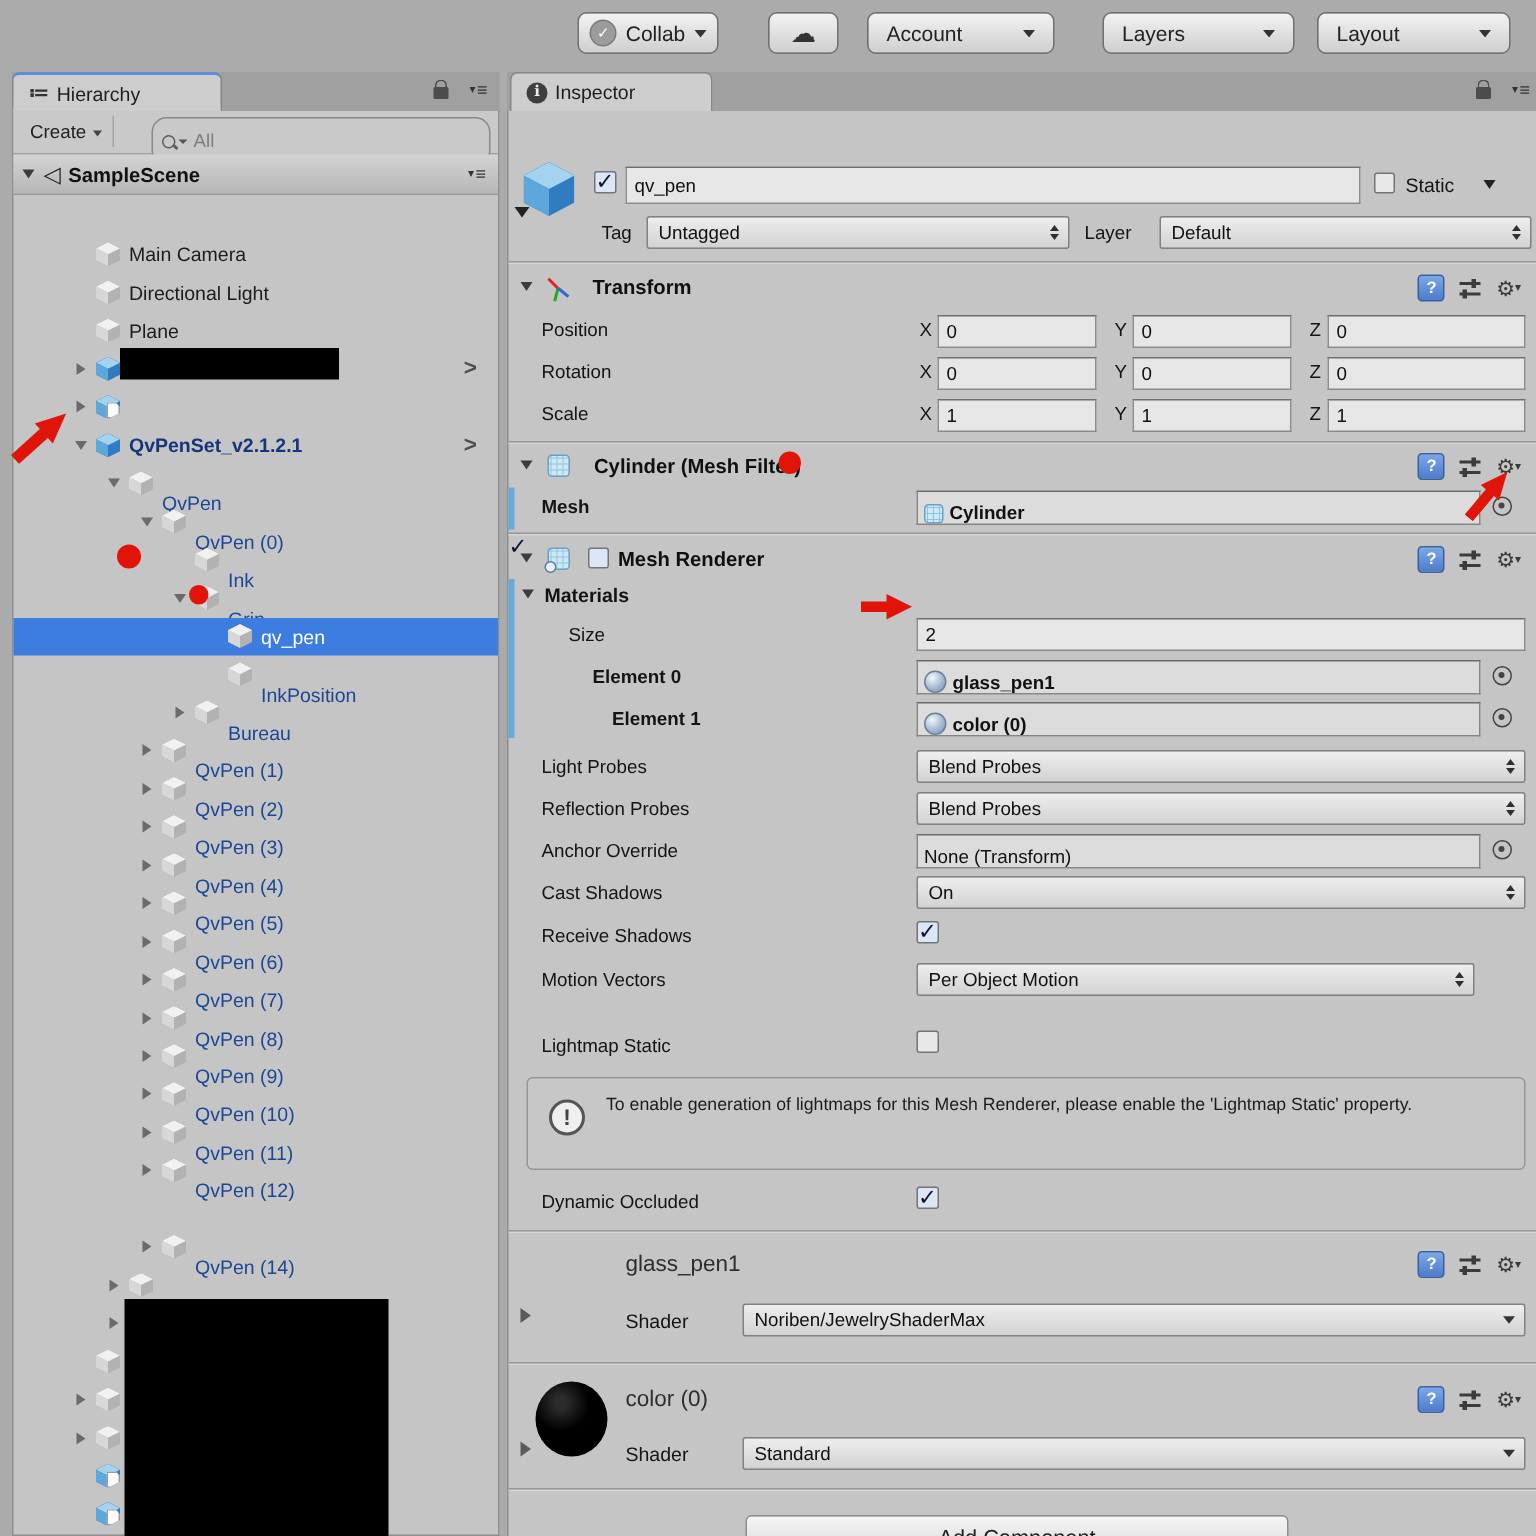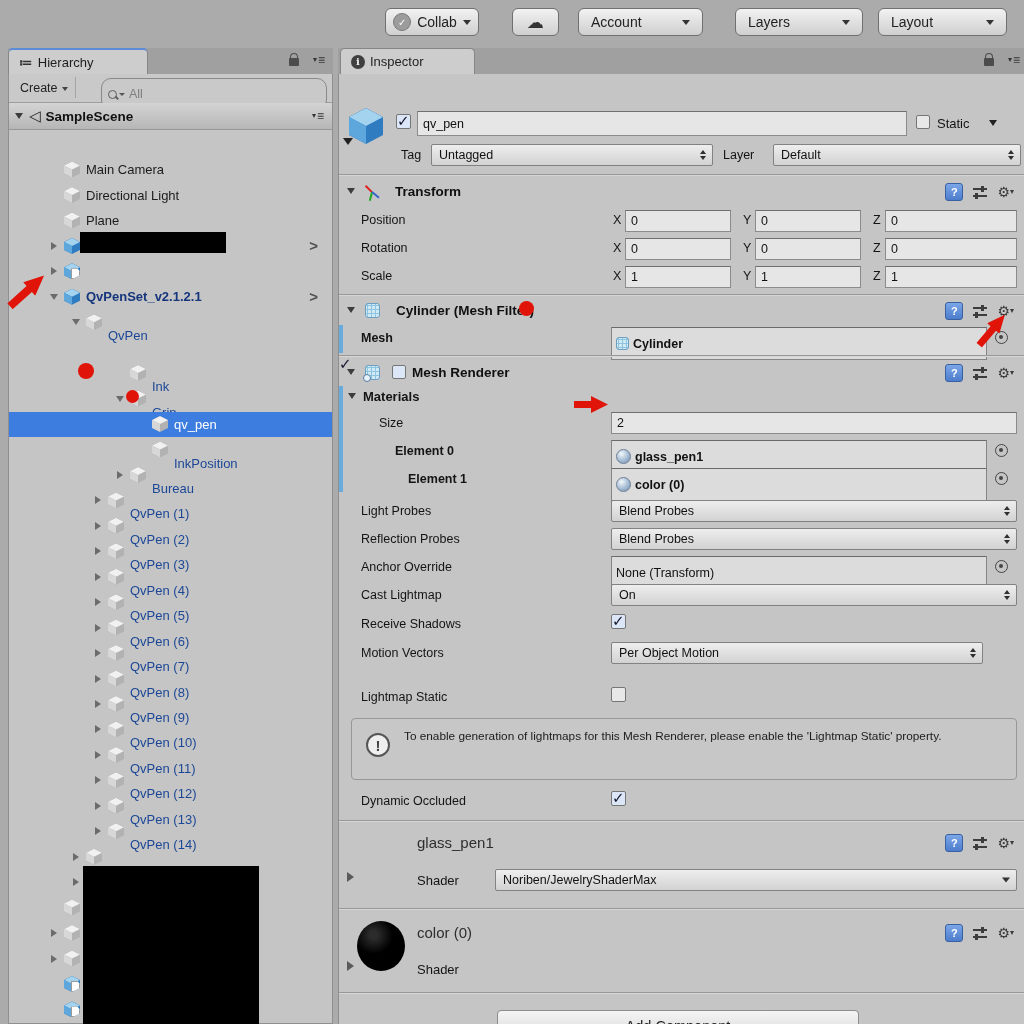--- a/index.html
+++ b/index.html
@@ -76,22 +76,22 @@
          color:#fff;font-size:11px;font-weight:bold;display:flex;align-items:center;justify-content:center;}
   .ipreset{width:16px;height:14px;position:relative;}
   .ipreset::before{content:"";position:absolute;left:1px;right:1px;top:3px;height:2px;background:#3c3c3c;box-shadow:0 7px 0 #3c3c3c;}
   .ipreset::after{content:"";position:absolute;top:1px;left:9px;width:3px;height:6px;background:#3c3c3c;box-shadow:-6px 7px 0 #3c3c3c;}
   .igear{font-size:14px;color:#3a3a3a;line-height:1;}
   .igear::after{content:"▾";font-size:8px;color:#3a3a3a;vertical-align:3px;}
   .ilab{position:absolute;font-size:12.5px;color:#141414;white-space:nowrap;}
   .ilab.b{font-weight:bold;}
   .tfield{position:absolute;height:22px;background:#e6e6e6;border:1px solid #8b8b8b;border-top-color:#6f6f6f;
           box-sizing:border-box;display:flex;align-items:center;padding:0 5px;font-size:12.5px;color:#111;}
-  .ofield{position:absolute;height:33px;background:#dcdcdc;border:1px solid #858585;border-top-color:#6a6a6a;
-          box-sizing:border-box;display:flex;align-items:center;gap:4px;padding:0 4px;font-size:12.5px;color:#111;}
+  .ofield{position:absolute;height:23px;background:#dcdcdc;border:1px solid #858585;border-top-color:#6a6a6a;
+          box-sizing:border-box;display:flex;align-items:flex-end;gap:4px;padding:0 4px;font-size:12.5px;color:#111;}
   .ofield .bold{font-weight:bold;}
   .dd{position:absolute;height:22px;background:linear-gradient(#eeeeee,#d2d2d2);border:1px solid #828282;border-radius:2px;
       box-sizing:border-box;display:flex;align-items:center;padding:0 7px;font-size:12.5px;color:#111;}
   .darr{position:absolute;right:6px;top:50%;transform:translateY(-50%);display:flex;flex-direction:column;gap:2px;}
   .darr::before{content:"";width:0;height:0;border-left:3.5px solid transparent;border-right:3.5px solid transparent;border-bottom:4px solid #2f2f2f;}
   .darr::after{content:"";width:0;height:0;border-left:3.5px solid transparent;border-right:3.5px solid transparent;border-top:4px solid #2f2f2f;}
   .sarr{position:absolute;right:6px;top:50%;transform:translateY(-50%);width:0;height:0;
         border-left:4px solid transparent;border-right:4px solid transparent;border-top:5px solid #333;}
   .picker{position:absolute;width:13px;height:13px;border:1.5px solid #444;border-radius:50%;box-sizing:border-box;}
   .picker::after{content:"";position:absolute;left:3px;top:3px;width:4px;height:4px;border-radius:50%;background:#444;}
@@ -217,20 +217,26 @@
           <span class="cube cb"></span>
           <span class="l lbb">QvPenSet_v2.1.2.1</span>
           <span class="pfx">&gt;</span>
         </div>
       <div class="r" style="top:180.7px">
           <span class="sp" style="width:56px"></span>
           <span class="a ae"></span>
           <span class="cube"></span>
           <span class="l lb">QvPen</span>
         </div>
+      <div class="r" style="top:206.2px">
+          <span class="sp" style="width:78px"></span>
+          <span class="a ae"></span>
+          <span class="cube"></span>
+          <span class="l lb">QvPen (0)</span>
+        </div>
       <div class="r" style="top:231.6px">
           <span class="sp" style="width:100px"></span>
           <span class="a"></span>
           <span class="cube"></span>
           <span class="l lb">Ink</span>
         </div>
       <div class="r" style="top:257.1px">
           <span class="sp" style="width:100px"></span>
           <span class="a ae"></span>
           <span class="cube"></span>
@@ -318,26 +324,20 @@
           <span class="sp" style="width:78px"></span>
           <span class="a ac"></span>
           <span class="cube"></span>
           <span class="l lb">QvPen (11)</span>
         </div>
       <div class="r" style="top:638.8px">
           <span class="sp" style="width:78px"></span>
           <span class="a ac"></span>
           <span class="cube"></span>
           <span class="l lb">QvPen (12)</span>
-        </div>
-      <div class="r" style="top:664.3px">
-          <span class="sp" style="width:78px"></span>
-          <span class="a ac"></span>
-          <span class="cube"></span>
-          <span class="l lb">QvPen (13)</span>
         </div>
       <div class="r" style="top:689.7px">
           <span class="sp" style="width:78px"></span>
           <span class="a ac"></span>
           <span class="cube"></span>
           <span class="l lb">QvPen (14)</span>
         </div>
       <div class="r" style="top:715.2px">
           <span class="sp" style="width:56px"></span>
           <span class="a ac"></span>
@@ -543,21 +543,21 @@
     <span class="ilab" style="left:22px;top:458px;">Reflection Probes</span>
     <div class="dd" style="left:272px;top:454px;width:406px;">
       <span>Blend Probes</span>
         <span class="darr"></span>
     </div>
     <span class="ilab" style="left:22px;top:486px;">Anchor Override</span>
     <div class="ofield" style="left:272px;top:482px;width:376px;">
       <span>None (Transform)</span>
     </div>
     <span class="picker" style="left:656px;top:486px;"></span>
-    <span class="ilab" style="left:22px;top:514px;">Cast Lightmap</span>
+    <span class="ilab" style="left:22px;top:514px;">Cast Shadows</span>
     <div class="dd" style="left:272px;top:510px;width:406px;">
       <span>On</span>
         <span class="darr"></span>
     </div>
     <span class="ilab" style="left:22px;top:543px;">Receive Shadows</span>
     <span class="cbx on" style="left:272px;top:540px;"></span>
     <span class="ilab" style="left:22px;top:572px;">Motion Vectors</span>
     <div class="dd" style="left:272px;top:568px;width:372px;">
       <span>Per Object Motion</span>
         <span class="darr"></span>
@@ -590,20 +590,24 @@
 
     <span class="blacksphere" style="left:18px;top:847px;"></span>
     <span class="mtitle" style="left:78px;top:850px;">color (0)</span>
     <span class="hicons" style="top:850px;">
         <span class="ihelp">?</span>
         <span class="ipreset"></span>
         <span class="igear">⚙</span>
       </span>
     <span class="mfold" style="left:8px;top:887px;"></span>
     <span class="ilab" style="left:78px;top:888px;font-size:13px;">Shader</span>
+    <div class="dd" style="left:156px;top:884px;width:522px;">
+      <span>Standard</span>
+        <span class="sarr"></span>
+    </div>
     <div class="sep" style="top:918px;"></div>
 
     <div class="addbtn" style="left:158px;top:936px;width:362px;">
       <span>Add Component</span>
     </div>
   </div>
 
   <div class="redact" style="left:80px;top:232px;width:146px;height:21px;"></div>
   <div class="redact" style="left:83px;top:866px;width:176px;height:158px;"></div>
 

